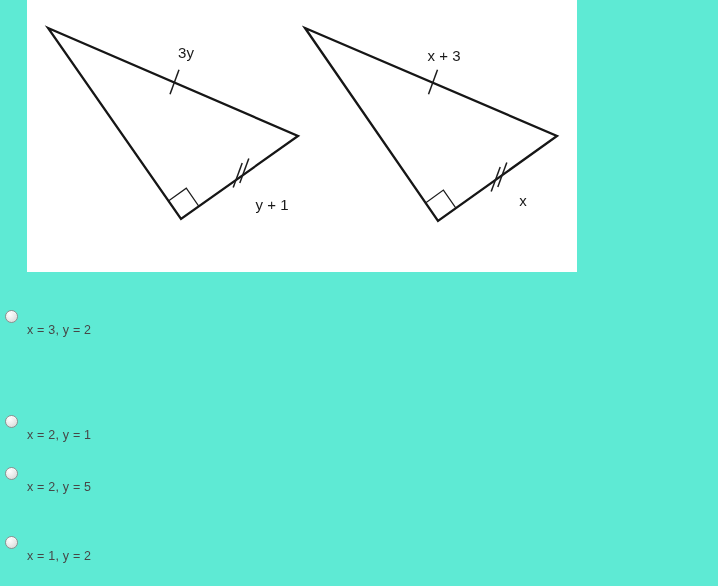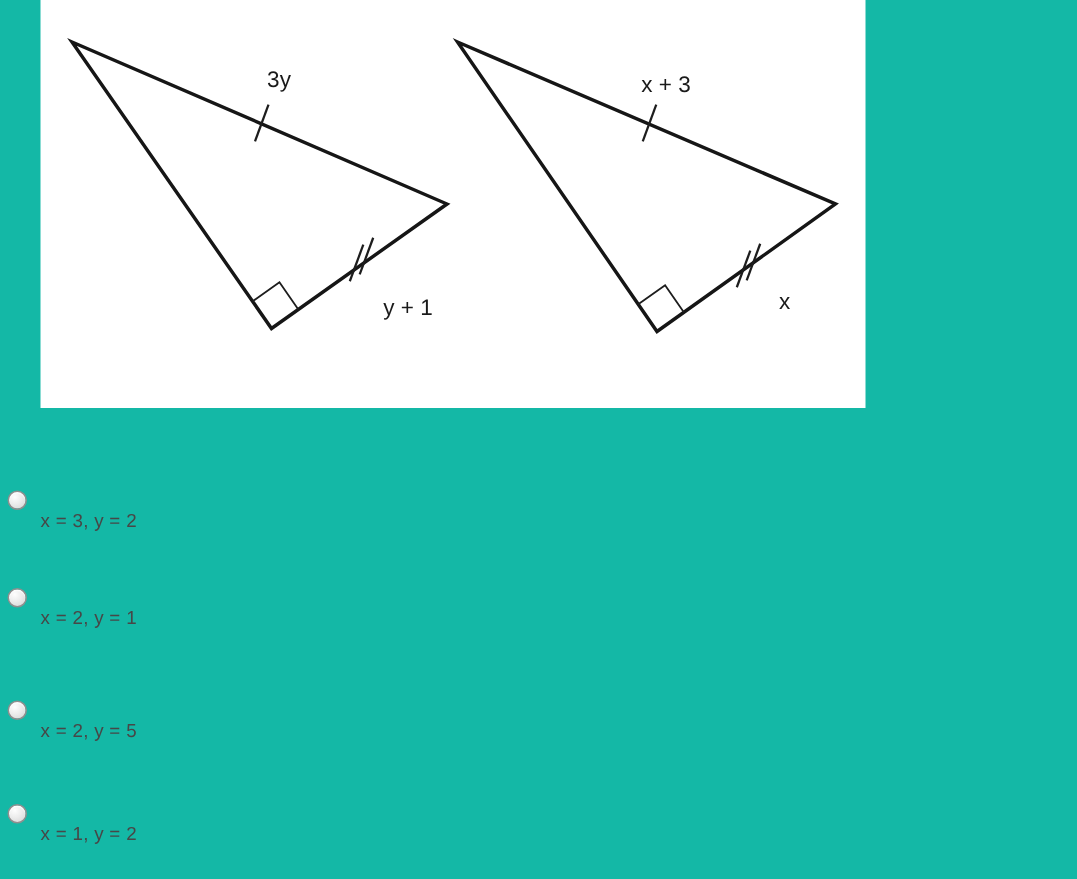--- a/index.html
+++ b/index.html
@@ -1,21 +1,21 @@
 <!DOCTYPE html>
 <html><head>
 <meta charset="utf-8">
 <style>
   * { margin: 0; padding: 0; box-sizing: border-box; }
   html, body { background: #fcfcfc; }
   .page {
     position: relative;
     width: 718px;
     height: 586px;
-    background: #14b8a6;
+    background: #5eead4;
     overflow: hidden;
     font-family: "Liberation Sans", sans-serif;
   }
   .figure {
     position: absolute;
     left: 27px;
     top: 0;
     width: 550px;
     height: 272px;
     background: #ffffff;
@@ -95,25 +95,25 @@
       <line class="tick" x1="437.5" y1="69.8" x2="428.5" y2="94.2"></line>
       <line class="tick" x1="500.2" y1="167.1" x2="491.2" y2="191.5"></line>
       <line class="tick" x1="506.8" y1="162.5" x2="497.8" y2="186.9"></line>
       <text x="444" y="61" text-anchor="middle">x + 3</text>
       <text x="523" y="206" text-anchor="middle">x</text>
     </g>
   </svg>
 
 
   <div>
-    <label class="option" style="top:327px">
+    <label class="option" style="top:310px">
       <span class="radio"></span>
       <span class="option-label">x = 3, y = 2</span>
     </label>
-    <label class="option" style="top:392px">
+    <label class="option" style="top:415px">
       <span class="radio"></span>
       <span class="option-label">x = 2, y = 1</span>
     </label>
     <label class="option" style="top:467px">
       <span class="radio"></span>
       <span class="option-label">x = 2, y = 5</span>
     </label>
     <label class="option" style="top:536px">
       <span class="radio"></span>
       <span class="option-label">x = 1, y = 2</span>

